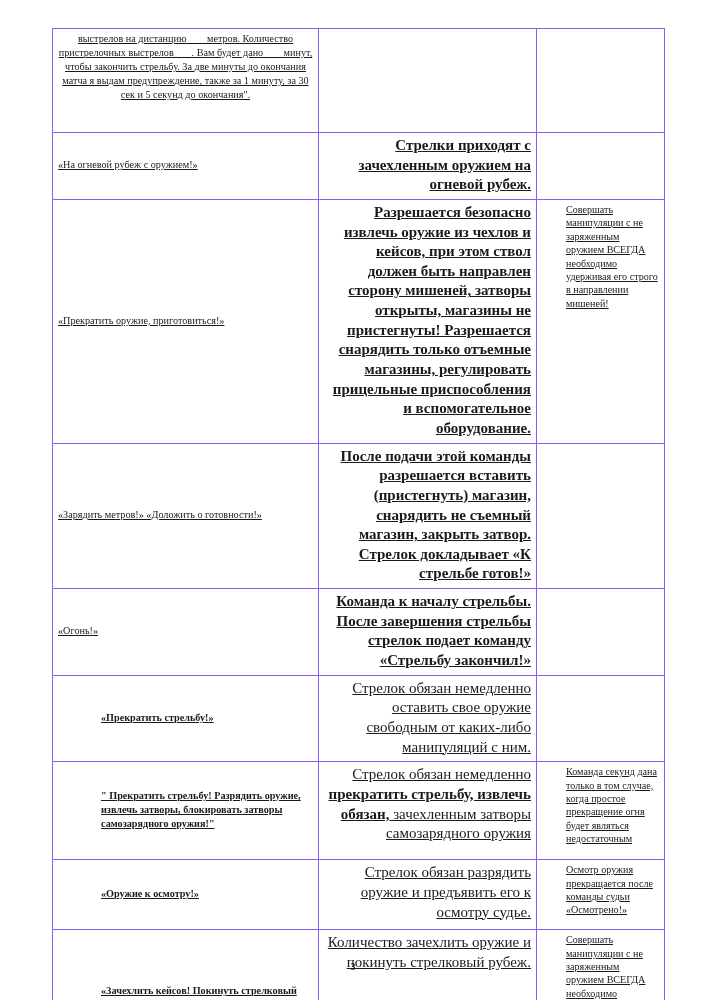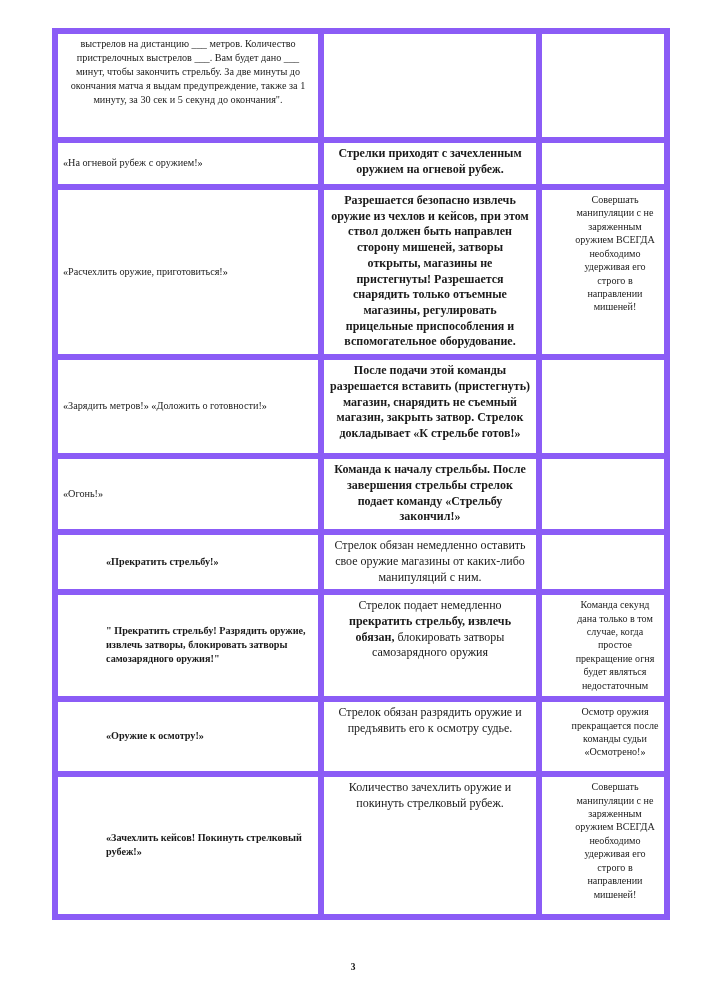--- a/index.html
+++ b/index.html
@@ -29,25 +29,26 @@
   .doc-table {
     position: absolute;
     left: 52px;
     top: 28px;
     width: 612px;
     border-collapse: collapse;
     table-layout: fixed;
   }
 
   .doc-table td {
-    border: 6px solid #8b5cf6;
+    border: 1px solid #8b5cf6;
     vertical-align: top;
     padding: 3px 5px 4px 5px;
     font-size: 10.1px;
     line-height: 1.29;
+    text-decoration: underline;
   }
 
   
   col.c-command { width: 266px; }
   col.c-action  { width: 218px; }
   col.c-note    { width: 128px; }
 
   
   td.cmd {
     text-align: left;
@@ -56,30 +57,30 @@
     line-height: 1.38;
   }
   td.cmd.topcell {
     vertical-align: top;
     text-align: center;
   }
   td.cmd.bold { font-weight: bold; padding-left: 48px; }
 
   
   td.act {
-    text-align: center;
+    text-align: right;
     vertical-align: top;
-    font-size: 12px;
+    font-size: 15px;
     line-height: 1.31;
   }
   td.act.bold { font-weight: bold; }
 
   
   td.note {
-    text-align: center;
+    text-align: left;
     vertical-align: top;
     font-size: 10.1px;
     line-height: 1.33;
     padding-left: 29px;
   }
 
   .b { font-weight: bold; }
 
   .page-number {
     position: absolute;
@@ -123,46 +124,46 @@
         <td class="note"></td>
       </tr>
 
       <tr class="r2">
         <td class="cmd">«На огневой рубеж с оружием!»</td>
         <td class="act bold">Стрелки приходят с зачехленным оружием на огневой рубеж.</td>
         <td class="note"></td>
       </tr>
 
       <tr class="r3">
-        <td class="cmd">«Расчехлить оружие, приготовиться!»</td>
+        <td class="cmd">«Прекратить оружие, приготовиться!»</td>
         <td class="act bold">Разрешается безопасно извлечь оружие из чехлов и кейсов, при этом ствол должен быть направлен сторону мишеней, затворы открыты, магазины не пристегнуты! Разрешается снарядить только отъемные магазины, регулировать прицельные приспособления и вспомогательное оборудование.</td>
         <td class="note">Совершать манипуляции с не заряженным оружием ВСЕГДА необходимо удерживая его строго в направлении мишеней!</td>
       </tr>
 
       <tr class="r4">
         <td class="cmd">«Зарядить метров!» «Доложить о готовности!»</td>
         <td class="act bold">После подачи этой команды разрешается вставить (пристегнуть) магазин, снарядить не съемный магазин, закрыть затвор. Стрелок докладывает «К стрельбе готов!»</td>
         <td class="note"></td>
       </tr>
 
       <tr class="r5">
         <td class="cmd">«Огонь!»</td>
         <td class="act bold">Команда к началу стрельбы. После завершения стрельбы стрелок подает команду «Стрельбу закончил!»</td>
         <td class="note"></td>
       </tr>
 
       <tr class="r6">
         <td class="cmd bold">«Прекратить стрельбу!»</td>
-        <td class="act">Стрелок обязан немедленно оставить свое оружие магазины от каких-либо манипуляций с ним.</td>
+        <td class="act">Стрелок обязан немедленно оставить свое оружие свободным от каких-либо манипуляций с ним.</td>
         <td class="note"></td>
       </tr>
 
       <tr class="r7">
         <td class="cmd bold">" Прекратить стрельбу! Разрядить оружие, извлечь затворы, блокировать затворы самозарядного оружия!"</td>
-        <td class="act"><span>Стрелок подает немедленно </span><span class="b">прекратить стрельбу, извлечь обязан,</span><span> блокировать затворы самозарядного оружия</span></td>
+        <td class="act"><span>Стрелок обязан немедленно </span><span class="b">прекратить стрельбу, извлечь обязан,</span><span> зачехленным затворы самозарядного оружия</span></td>
         <td class="note">Команда секунд дана только в том случае, когда простое прекращение огня будет являться недостаточным</td>
       </tr>
 
       <tr class="r8">
         <td class="cmd bold">«Оружие к осмотру!»</td>
         <td class="act">Стрелок обязан разрядить оружие и предъявить его к осмотру судье.</td>
         <td class="note">Осмотр оружия прекращается после команды судьи «Осмотрено!»</td>
       </tr>
 
       <tr class="r9">

